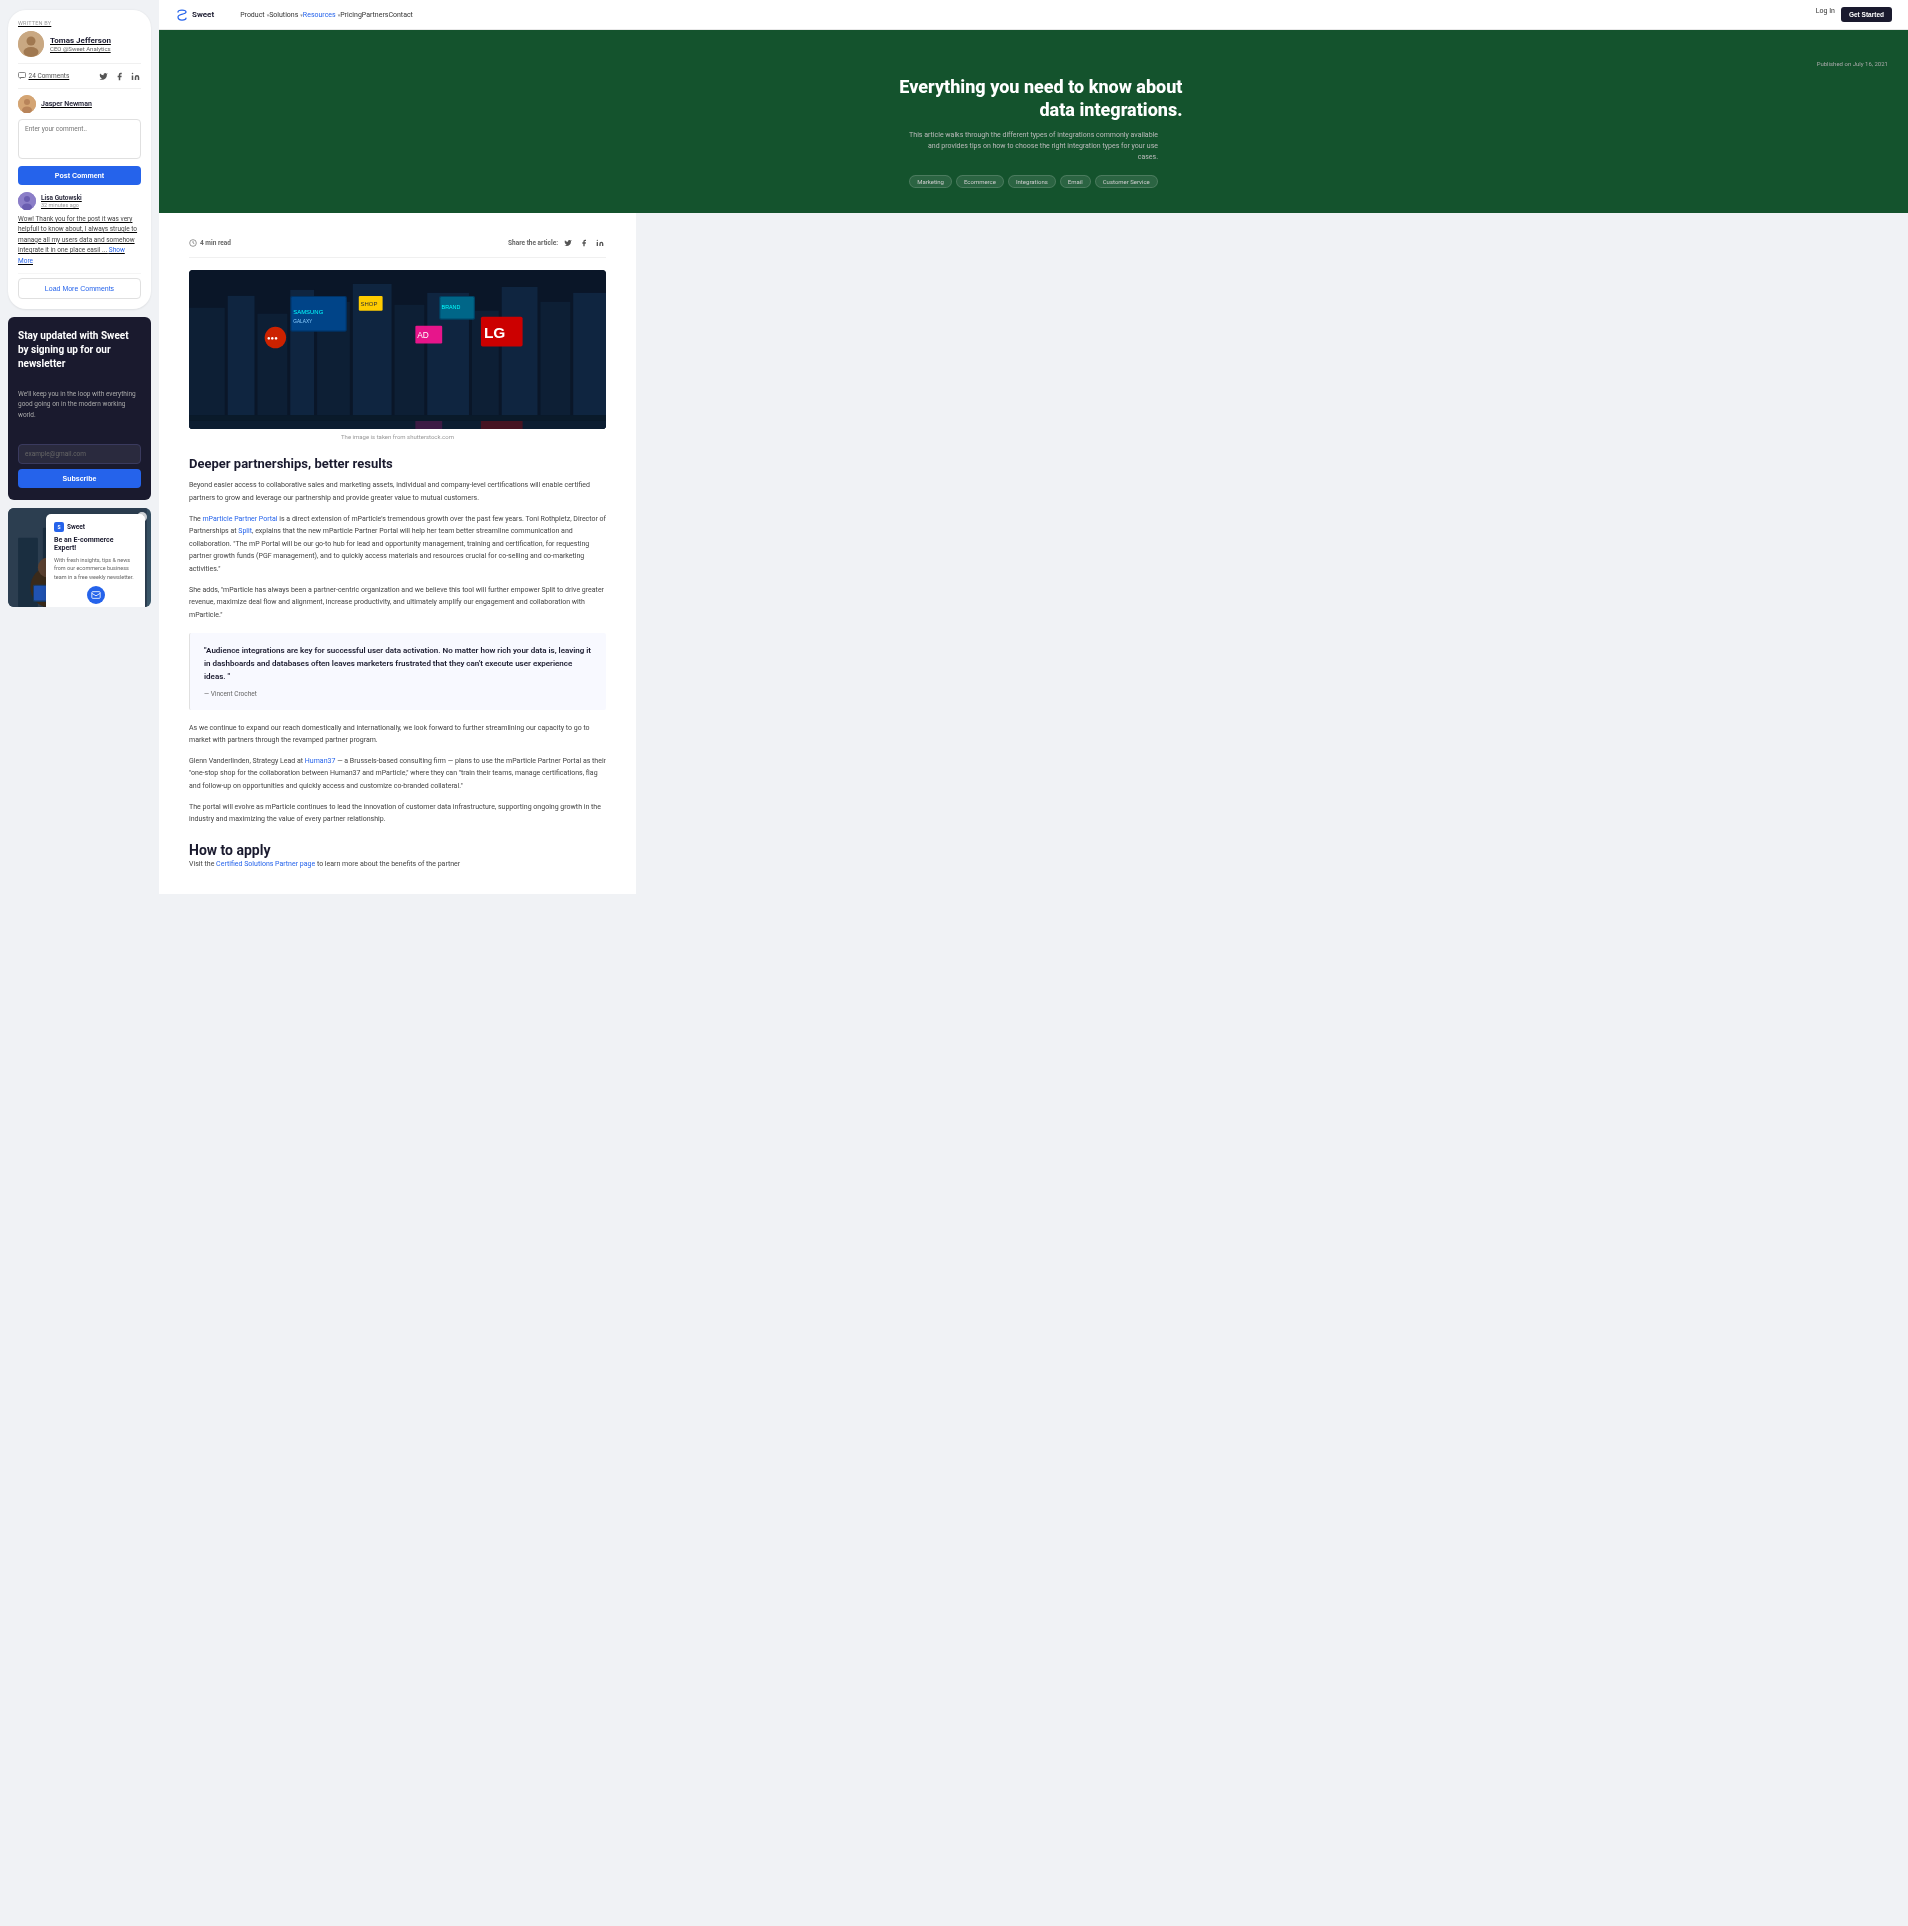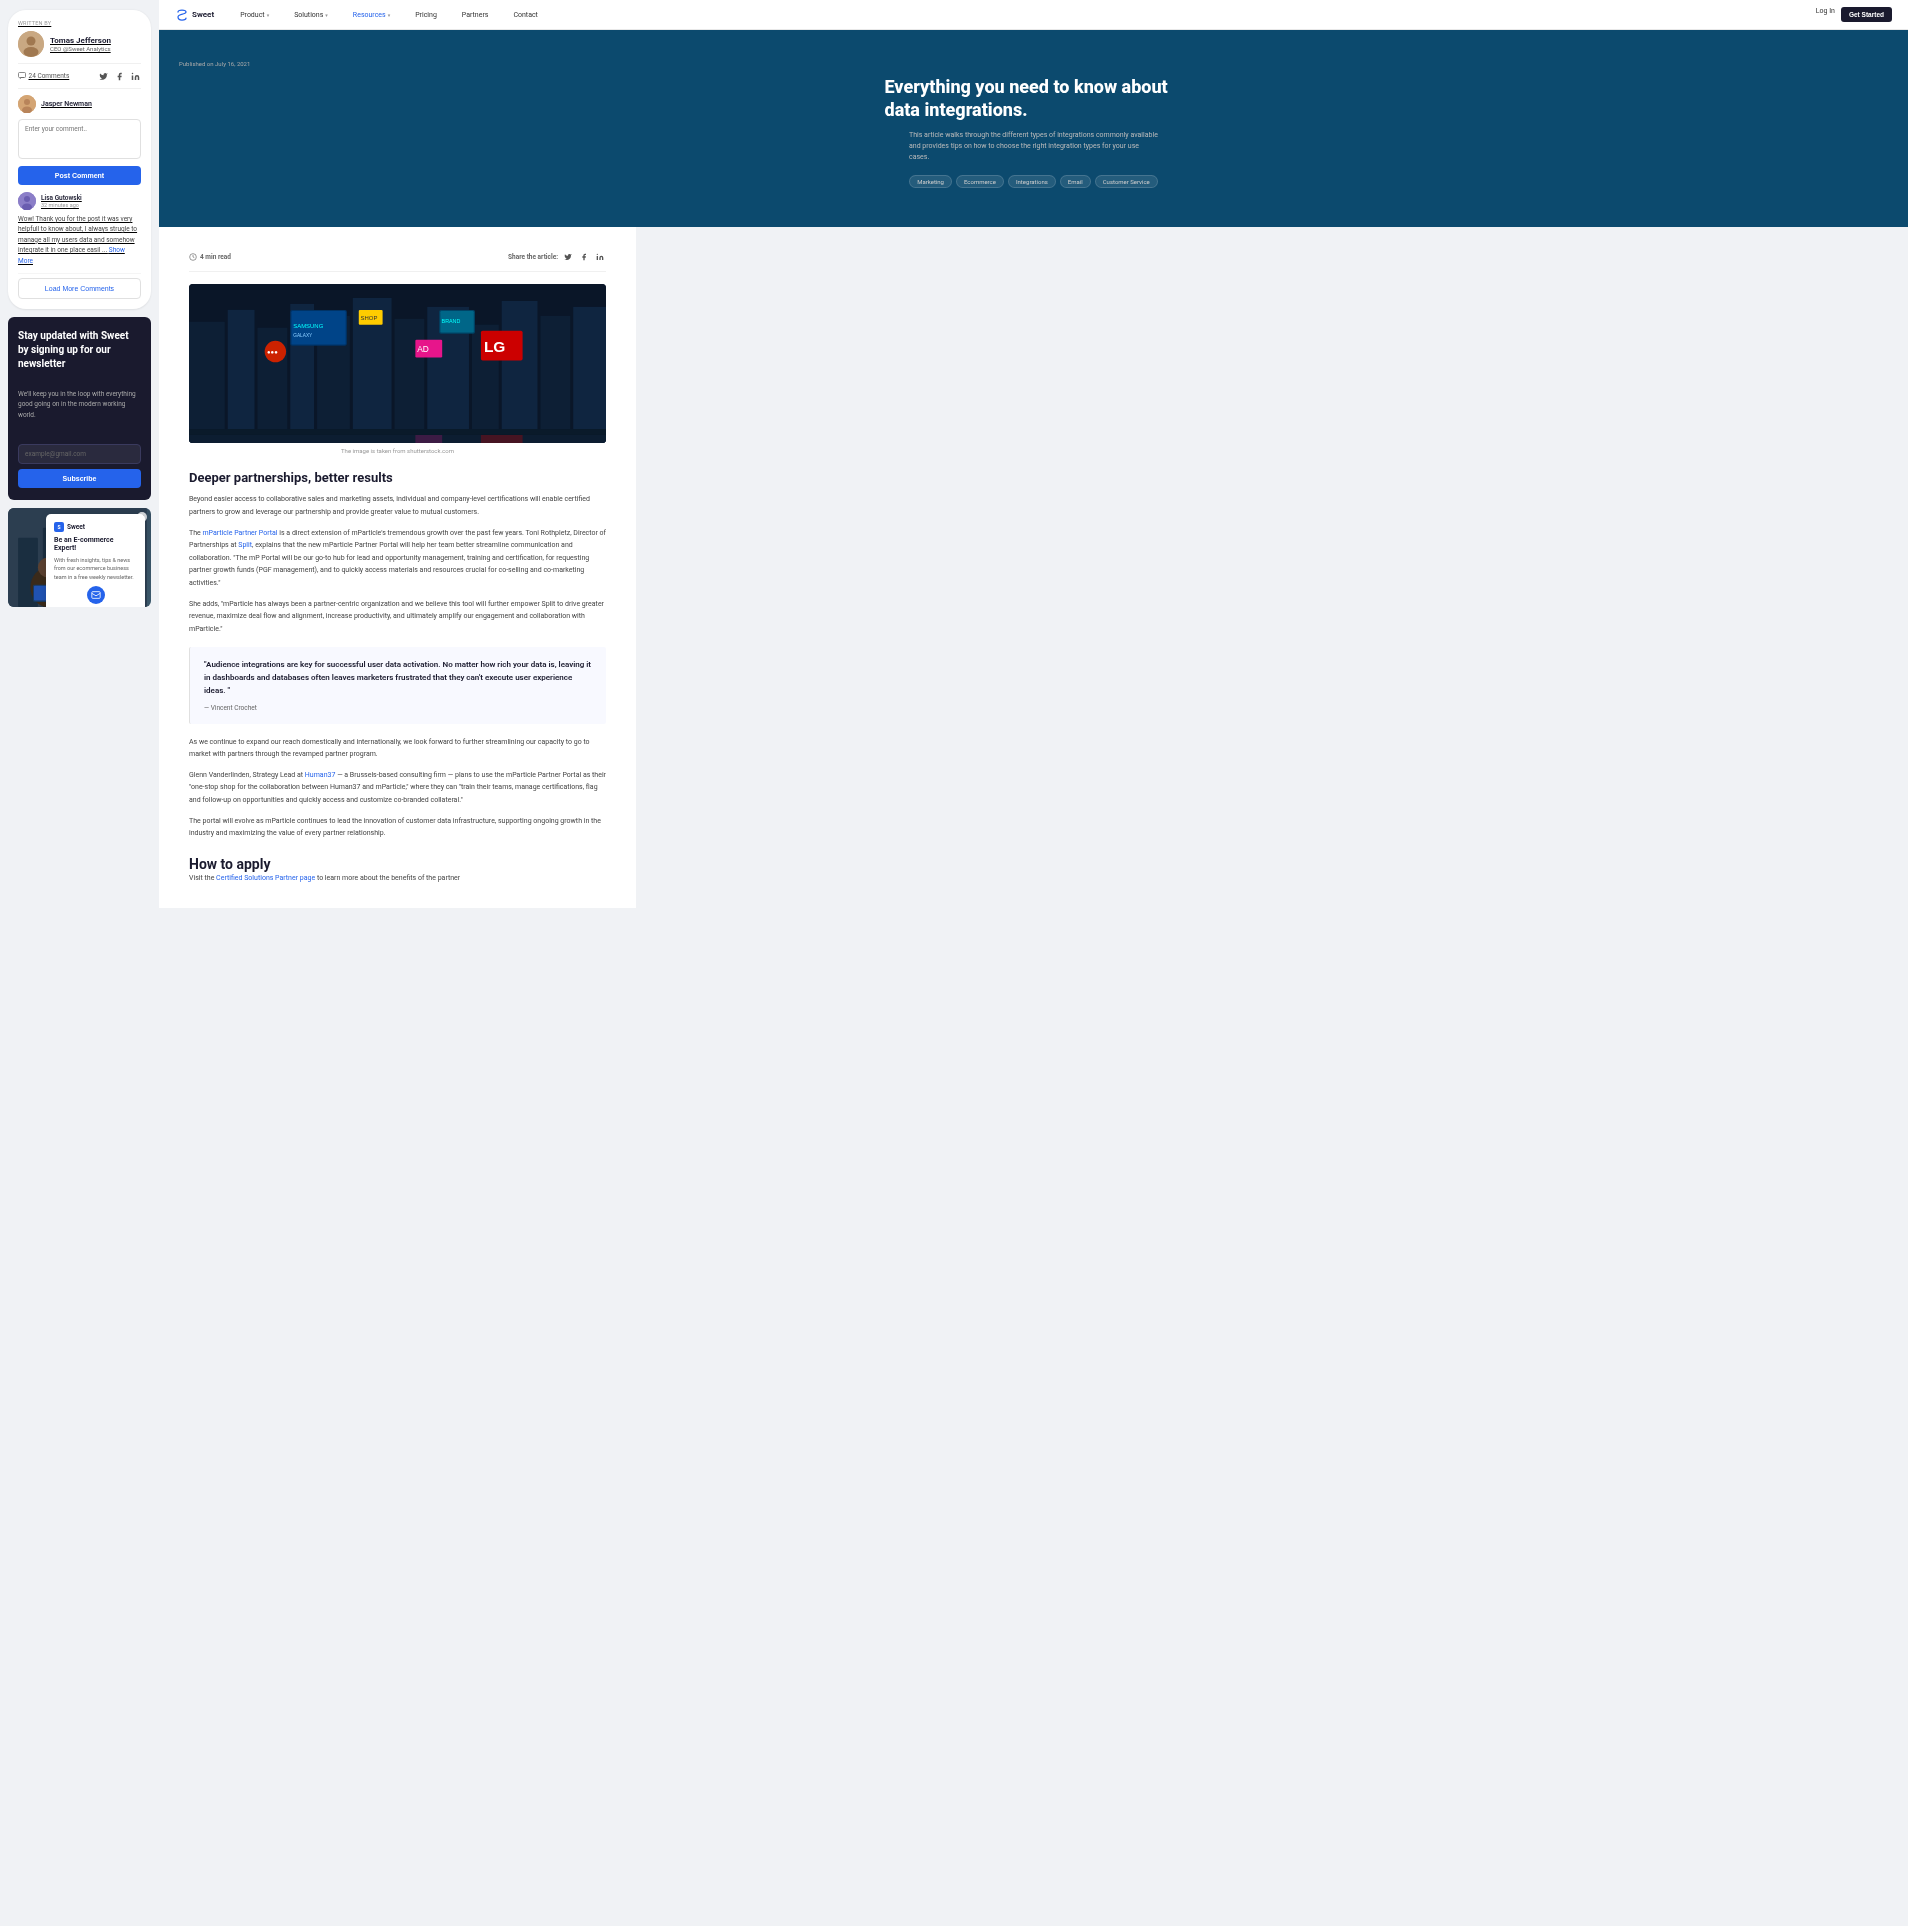--- a/index.html
+++ b/index.html
@@ -393,21 +393,21 @@
       width: 14px;
       height: 14px;
       display: flex;
       align-items: center;
       justify-content: center;
     }
 
     .nav-links {
       display: flex;
       align-items: center;
-      gap: 25px;
+      gap: 0;
       flex: 1;
     }
 
     .nav-link {
       font-size: 7px;
       color: #333;
       text-decoration: none;
       display: flex;
       align-items: center;
       gap: 2px;
@@ -442,24 +442,24 @@
       border: none;
       border-radius: 3px;
       padding: 4px 8px;
       font-size: 6.5px;
       font-weight: 600;
       cursor: pointer;
     }
 
     
     .hero-section {
-      background: #0c4a6e;
+      background: #14532d;
       color: #fff;
-      padding: 30px 20px 39px;
-      text-align: left;
+      padding: 30px 20px 25px;
+      text-align: right;
     }
 
     .hero-date {
       font-size: 6px;
       color: #aaa;
       margin-bottom: 8px;
     }
 
     .hero-title {
       font-size: 18px;

